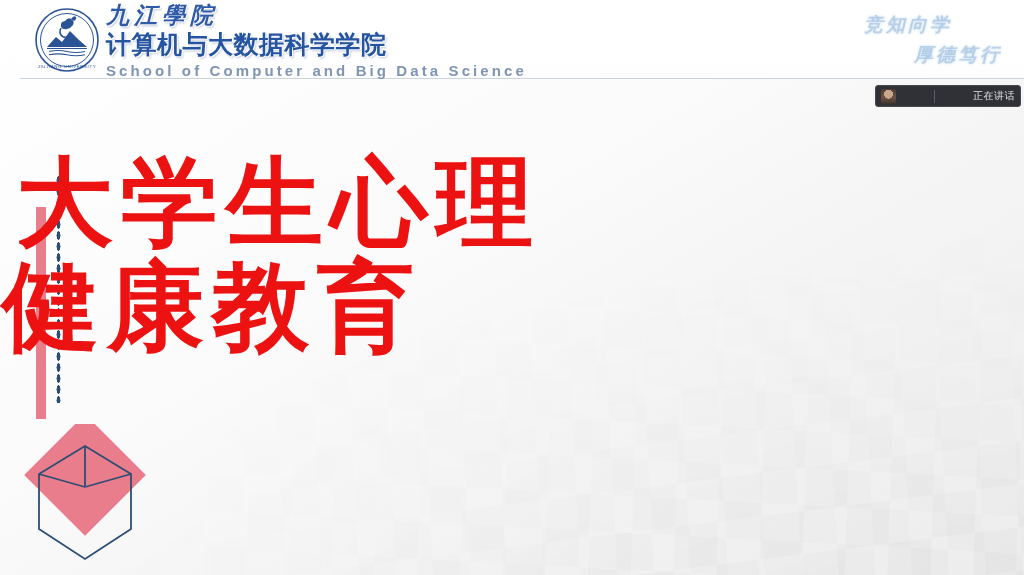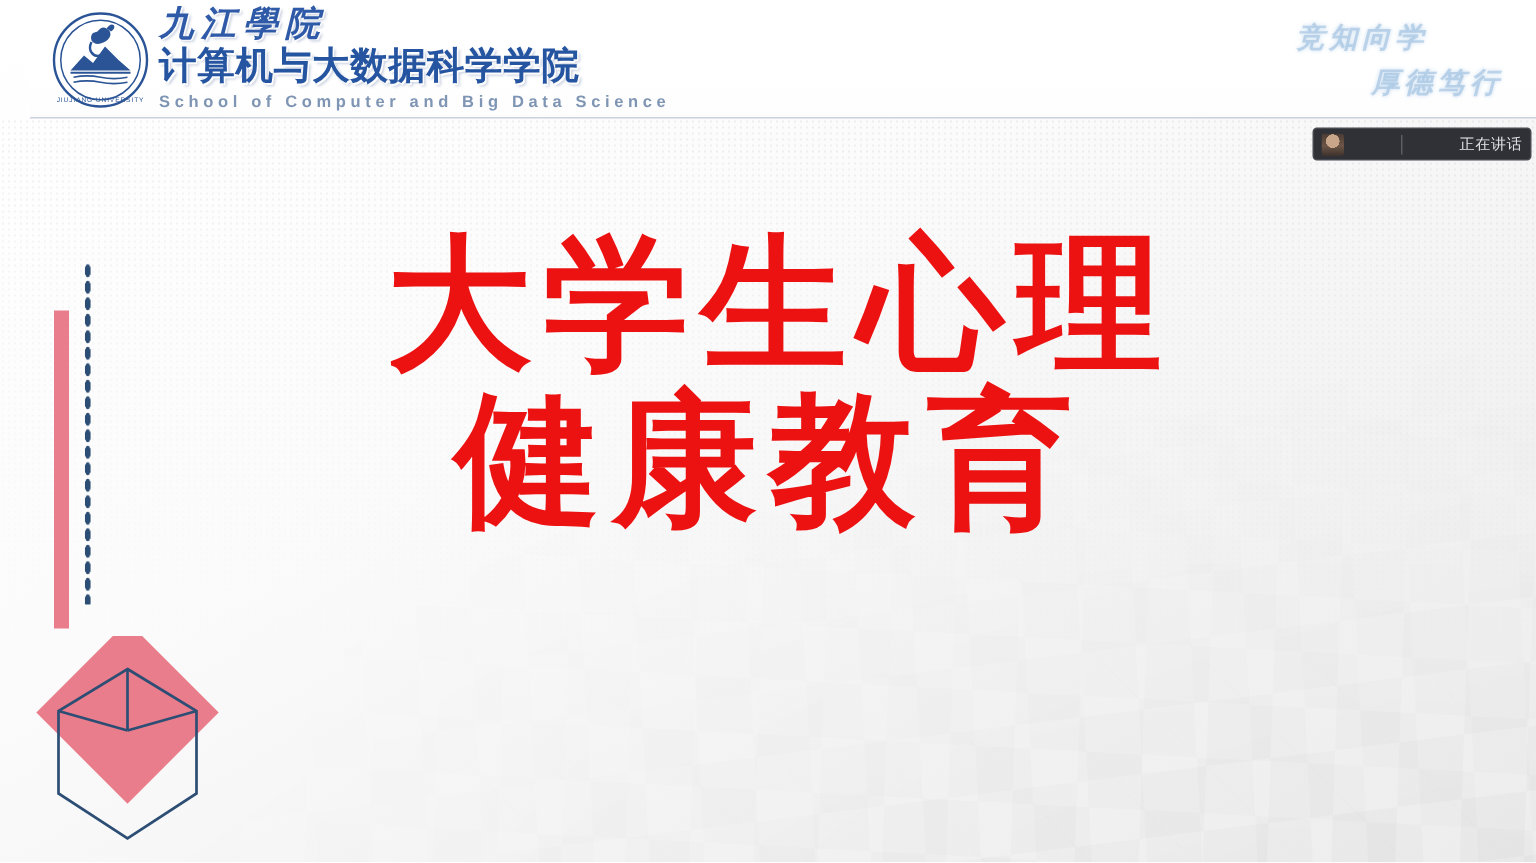--- a/index.html
+++ b/index.html
@@ -119,21 +119,21 @@
     font-family: "Liberation Sans", "DejaVu Sans", sans-serif;
     font-size: 25px;
     font-weight: bold;
     color: #2554a0;
     letter-spacing: 0.5px;
     text-shadow: 1px 1px 0 rgba(255,255,255,0.95), 1.8px 1.8px 2px rgba(40,70,130,0.28);
     white-space: nowrap;
   }
   .brand-en {
     margin-top: 6px;
-    font-size: 11px;
+    font-size: 15px;
     font-weight: bold;
     color: #7f95b4;
     letter-spacing: 3.1px;
     white-space: nowrap;
   }
 
   .motto {
     position: absolute;
     right: 12px;
     top: 6px;
@@ -237,21 +237,21 @@
     height: 146px;
     z-index: 4;
   }
 
   
   .title-block {
     position: absolute;
     left: 0;
     top: 152px;
     width: 1024px;
-    text-align: center;
+    text-align: left;
     z-index: 6;
   }
   .title-line {
     font-family: "Liberation Serif", "DejaVu Serif", serif;
     font-weight: bold;
     font-size: 97px;
     line-height: 104px;
     color: #ED1212;
     letter-spacing: 8px;
     text-indent: 8px;

